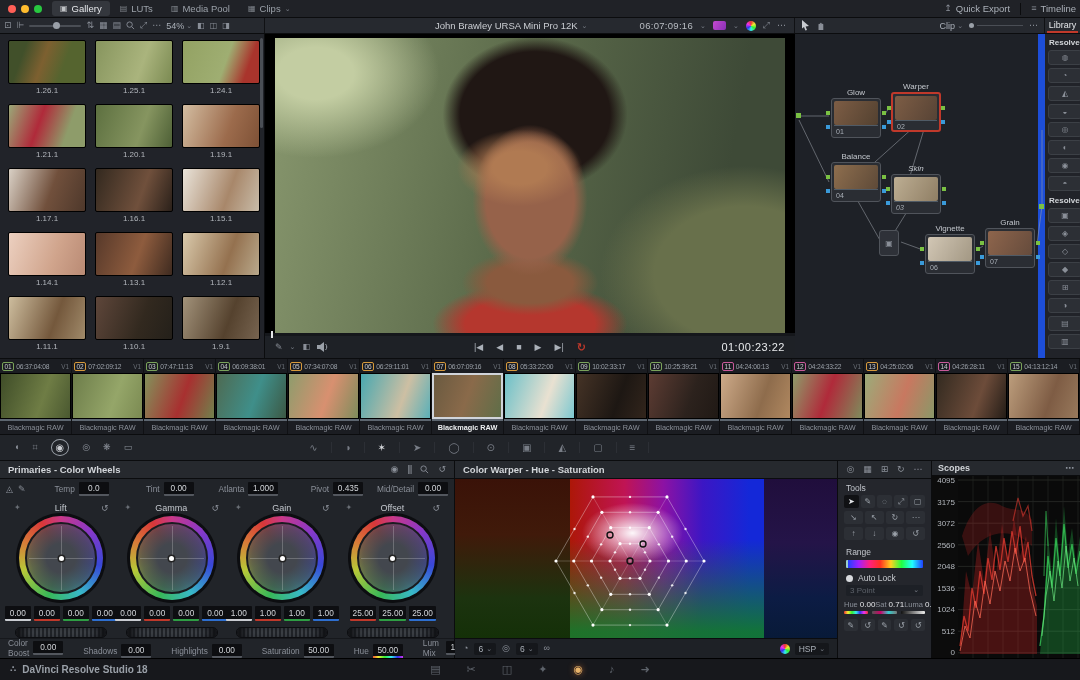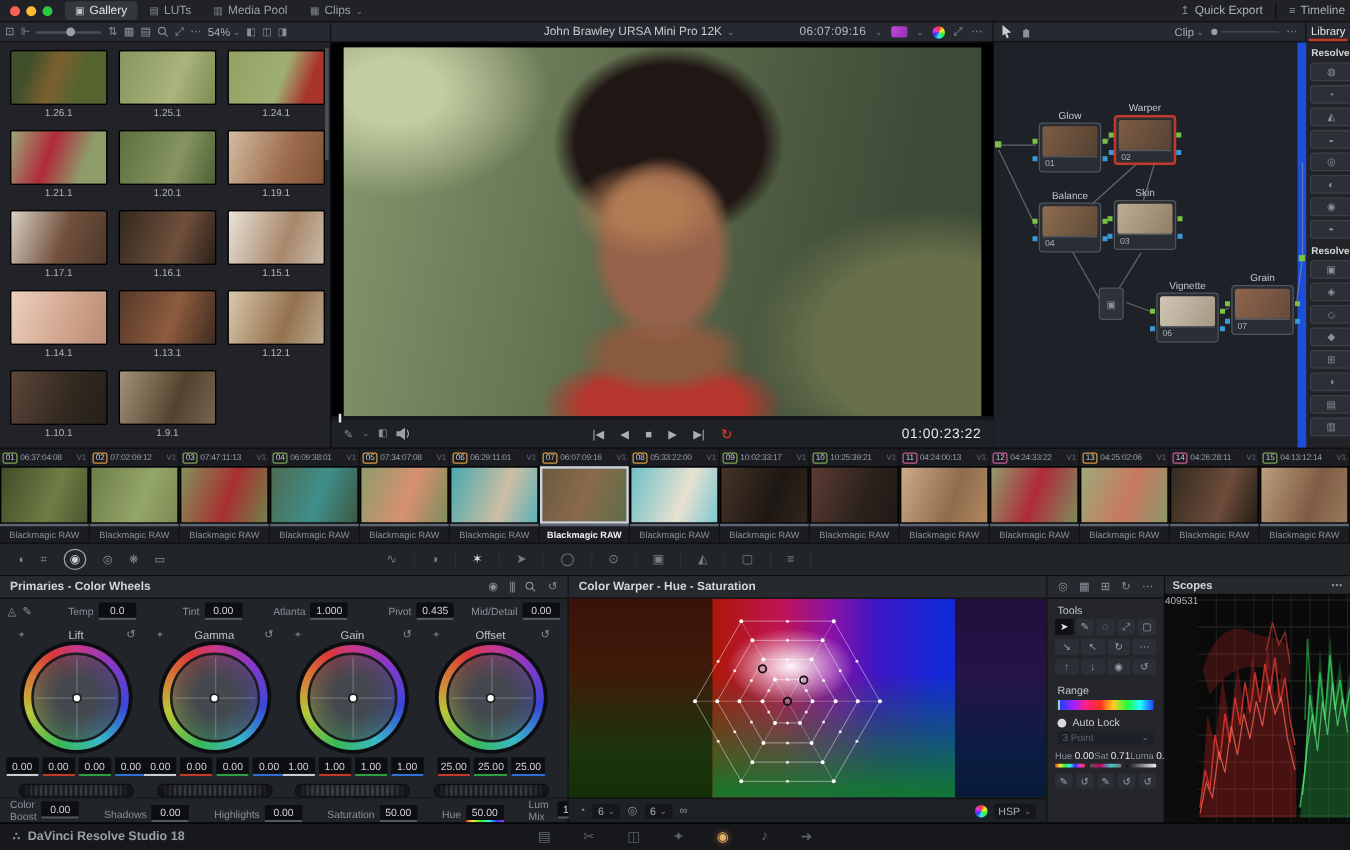--- a/index.html
+++ b/index.html
@@ -179,21 +179,21 @@
   .hsl-bar { flex:1; height:3px; border-radius:1px; }
   .bar-hue { background:linear-gradient(90deg,#e33,#ee3,#3e3,#3ee,#33e,#e3e,#e33); }
   .bar-sat { background:linear-gradient(90deg,#555,#c06,#3cc,#777); }
   .bar-luma { background:linear-gradient(90deg,#111,#eee); }
   .tp-foot { display:flex; gap:3px; padding:3px 6px; }
   .tp-foot .tp-btn { height:12px; }
 
   .scopes { width:148px; background:#101010; display:flex; flex-direction:column; }
   .s-head { height:16px; background:#26292e; border-bottom:1px solid #0b0c0e; display:flex; align-items:center; padding:0 6px; font-size:9px; font-weight:bold; color:#d2d5d9; }
   .s-body { flex:1; display:flex; background:#0c0c0c; }
-  .s-ticks { width:26px; display:flex; flex-direction:row; justify-content:space-between; padding:1px 3px 1px 0; }
+  .s-ticks { width:26px; display:flex; flex-direction:column; justify-content:space-between; padding:1px 3px 1px 0; }
   .s-tick { font-size:8px; color:#b2b6bc; text-align:right; line-height:1; }
 
   
   .statusbar { height:22px; background:#17181c; border-top:1px solid #000; display:flex; align-items:center; position:relative; }
   .sb-left { display:flex; align-items:center; gap:6px; padding-left:10px; color:#9aa0a8; font-weight:bold; font-size:10px; }
   .sb-pages { position:absolute; left:50%; transform:translateX(-50%); display:flex; gap:26px; }
   .sb-page { color:#5d626a; font-size:11px; }
   .sb-page.on { color:#e8b46a; text-shadow:0 0 6px rgba(230,130,60,.8); }
 </style>
 </head>
@@ -344,20 +344,24 @@
             <div class="still-thumb" style="background: linear-gradient(110deg, rgb(236, 208, 192), rgb(208, 164, 140) 60%, rgb(185, 138, 116));"></div>
             <div class="still-label">1.14.1</div>
           </div>
           <div class="still">
             <div class="still-thumb" style="background: linear-gradient(110deg, rgb(87, 57, 42), rgb(142, 92, 62) 55%, rgb(63, 43, 32));"></div>
             <div class="still-label">1.13.1</div>
           </div>
           <div class="still">
             <div class="still-thumb" style="background: linear-gradient(110deg, rgb(217, 201, 171), rgb(148, 113, 79) 60%, rgb(185, 169, 140));"></div>
             <div class="still-label">1.12.1</div>
+          </div>
+          <div class="still">
+            <div class="still-thumb" style="background: linear-gradient(110deg, rgb(205, 189, 158), rgb(116, 88, 60) 60%, rgb(160, 138, 106));"></div>
+            <div class="still-label">1.11.1</div>
           </div>
           <div class="still">
             <div class="still-thumb" style="background: linear-gradient(110deg, rgb(94, 70, 58), rgb(50, 41, 31) 60%, rgb(36, 32, 26));"></div>
             <div class="still-label">1.10.1</div>
           </div>
           <div class="still">
             <div class="still-thumb" style="background: linear-gradient(110deg, rgb(162, 146, 122), rgb(85, 66, 46) 60%, rgb(119, 100, 80));"></div>
             <div class="still-label">1.9.1</div>
           </div>
         </div>
@@ -435,21 +439,21 @@
             <div class="nlabel">Balance</div>
             <div class="nbox">
               <div class="nthumb" style="background: linear-gradient(120deg, rgb(142, 110, 78), rgb(94, 74, 56));"></div>
               <div class="nfoot">04</div>
               <span class="ndot g pl"></span>
               <span class="ndot b pl2"></span>
               <span class="ndot g pr"></span>
               <span class="ndot b pr2"></span>
             </div>
           </div>
-          <div class="node" style="left: 96px; top: 116px;">
+          <div class="node" style="left: 96px; top: 130px; font-style: italic;">
             <div class="nlabel">Skin</div>
             <div class="nbox">
               <div class="nthumb" style="background: linear-gradient(120deg, rgb(189, 174, 147), rgb(143, 126, 100));"></div>
               <div class="nfoot">03</div>
               <span class="ndot g pl"></span>
               <span class="ndot b pl2"></span>
               <span class="ndot g pr"></span>
               <span class="ndot b pr2"></span>
             </div>
           </div>

